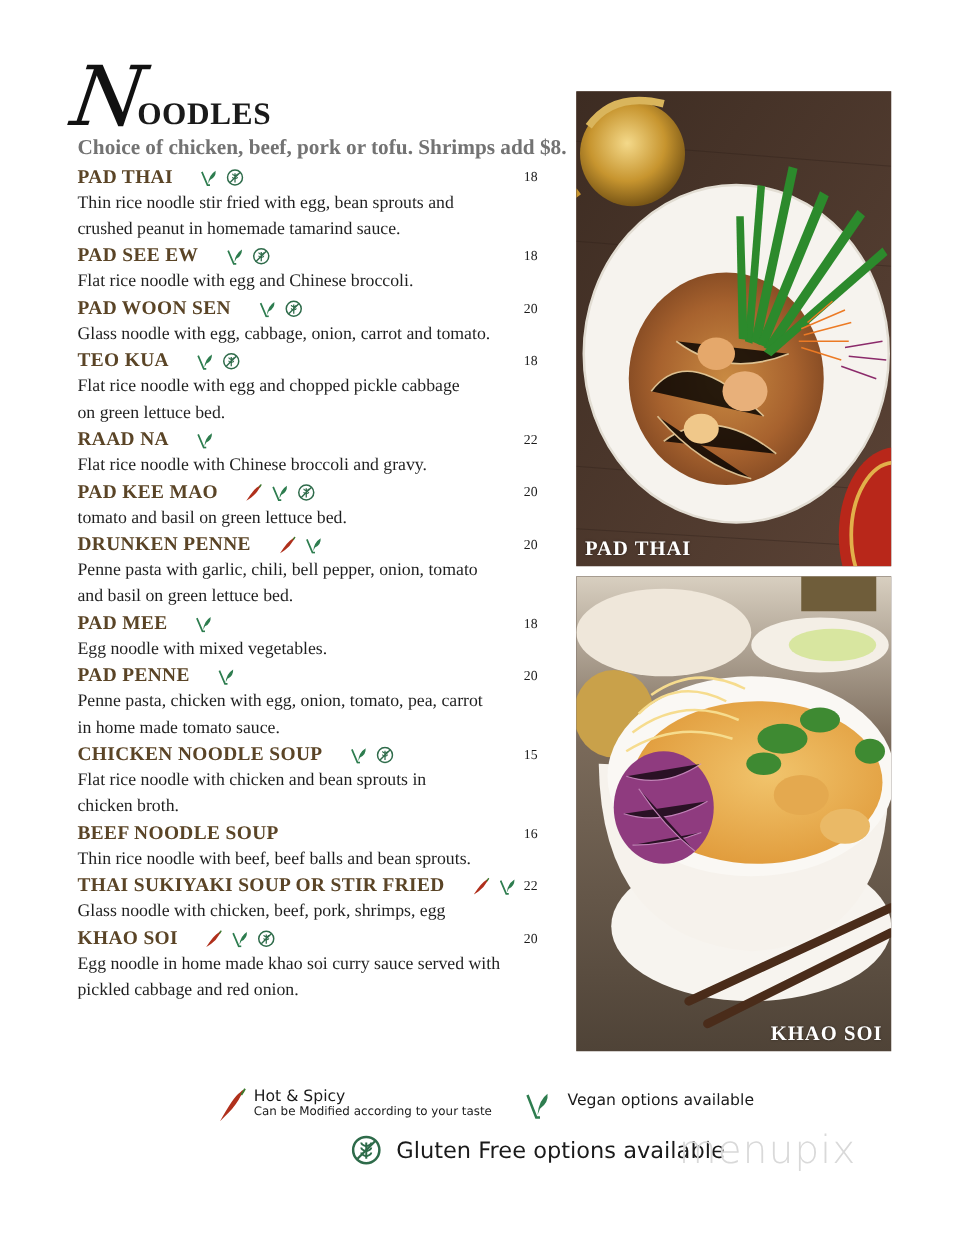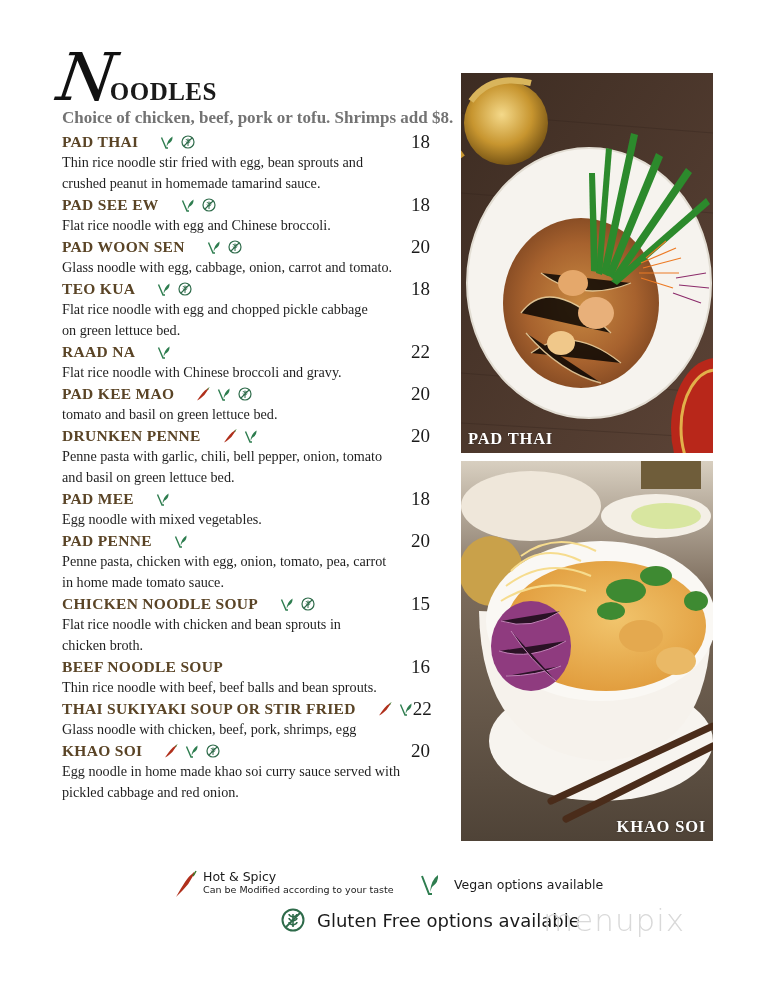--- a/index.html
+++ b/index.html
@@ -9,40 +9,40 @@
   .title .big-n { font-family: "DejaVu Serif", serif; font-style: italic; font-size: 66px; line-height: 60px; font-weight: 300; color: #111; transform: skewX(-8deg); letter-spacing: -4px; }
   .title .rest { font-family: "Liberation Serif", serif; font-weight: bold; font-size: 25px; letter-spacing: 0.5px; color: #1a1a1a; margin-left: -2px; margin-bottom: 2px; }
 
   .subtitle { position: absolute; left: 62px; top: 108px; font-family: "Liberation Serif", serif; font-weight: bold; font-size: 17px; color: #737373; white-space: nowrap; }
 
   .menu { position: absolute; left: 62px; top: 131px; width: 370px; }
   .item { margin: 0; }
   .item-head { display: flex; align-items: center; height: 21px; }
   .item-name { font-family: "Liberation Serif", serif; font-weight: bold; font-size: 15.5px; color: #5a4426; letter-spacing: 0.3px; white-space: nowrap; }
   .icons { display: inline-flex; align-items: center; gap: 7px; margin-left: 22px; }
-  .price { margin-left: auto; font-family: "Liberation Serif", serif; font-size: 19px; color: #1a1a1a; padding-right: 2px; }
+  .price { margin-left: auto; font-family: "Liberation Serif", serif; font-size: 11px; color: #1a1a1a; padding-right: 2px; }
   .item-desc { font-family: "Liberation Serif", serif; font-size: 14.2px; line-height: 21px; color: #1f1f1f; }
 
   .ico { display: inline-block; width: 14px; height: 14px; }
   .ico svg { width: 100%; height: 100%; display: block; }
 
   .photo { position: absolute; left: 461px; width: 252px; overflow: hidden; }
   .photo-1 { top: 73px; height: 380px; background: #4a3528; }
   .photo-2 { top: 461px; height: 380px; background: #5a4a3e; }
   .photo svg { position: absolute; left: 0; top: 0; width: 100%; height: 100%; }
   .photo-caption { position: absolute; font-family: "Liberation Serif", serif; font-weight: bold; font-size: 16.5px; color: #ffffff; letter-spacing: 0.8px; text-shadow: 0 0 2px rgba(0,0,0,0.4); }
   .photo-1 .photo-caption { left: 7px; bottom: 4px; }
   .photo-2 .photo-caption { right: 7px; bottom: 4px; }
 
   .legend { position: absolute; left: 0; top: 866px; width: 776px; font-family: "DejaVu Sans", "Liberation Sans", sans-serif; color: #1a1a1a; }
   .leg-hot { position: absolute; left: 175px; top: 4px; display: flex; align-items: flex-start; }
   .leg-hot .chili { width: 22px; height: 28px; margin-right: 6px; }
   .leg-hot .t1 { font-size: 12.5px; line-height: 14px; }
   .leg-hot .t2 { font-size: 9.5px; line-height: 12px; }
-  .leg-vegan { position: absolute; left: 420px; top: 6px; display: flex; align-items: center; }
+  .leg-vegan { position: absolute; left: 420px; top: 6px; display: flex; }
   .leg-vegan .v { width: 20px; height: 24px; margin-right: 14px; }
   .leg-vegan span { font-size: 12.5px; }
   .leg-gf { position: absolute; left: 281px; top: 42px; display: flex; align-items: center; }
   .leg-gf .g { width: 24px; height: 24px; margin-right: 12px; }
   .leg-gf span { font-size: 18px; }
   .watermark { position: absolute; left: 543px; top: 36px; font-family: "DejaVu Sans", sans-serif; font-size: 31px; color: #d9d9d9; letter-spacing: 1px; font-weight: 300; }
 </style>
 </head>
 <body>
 

